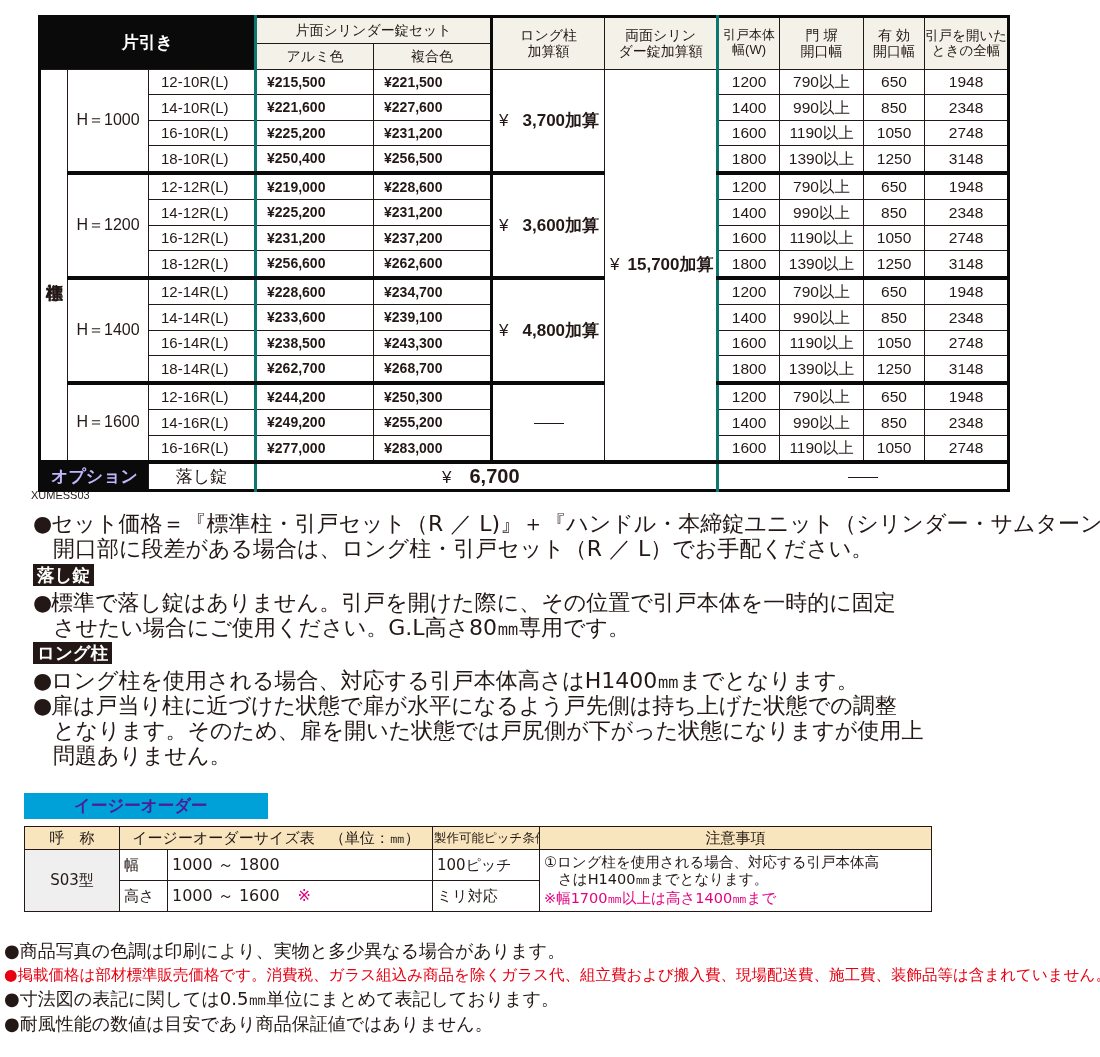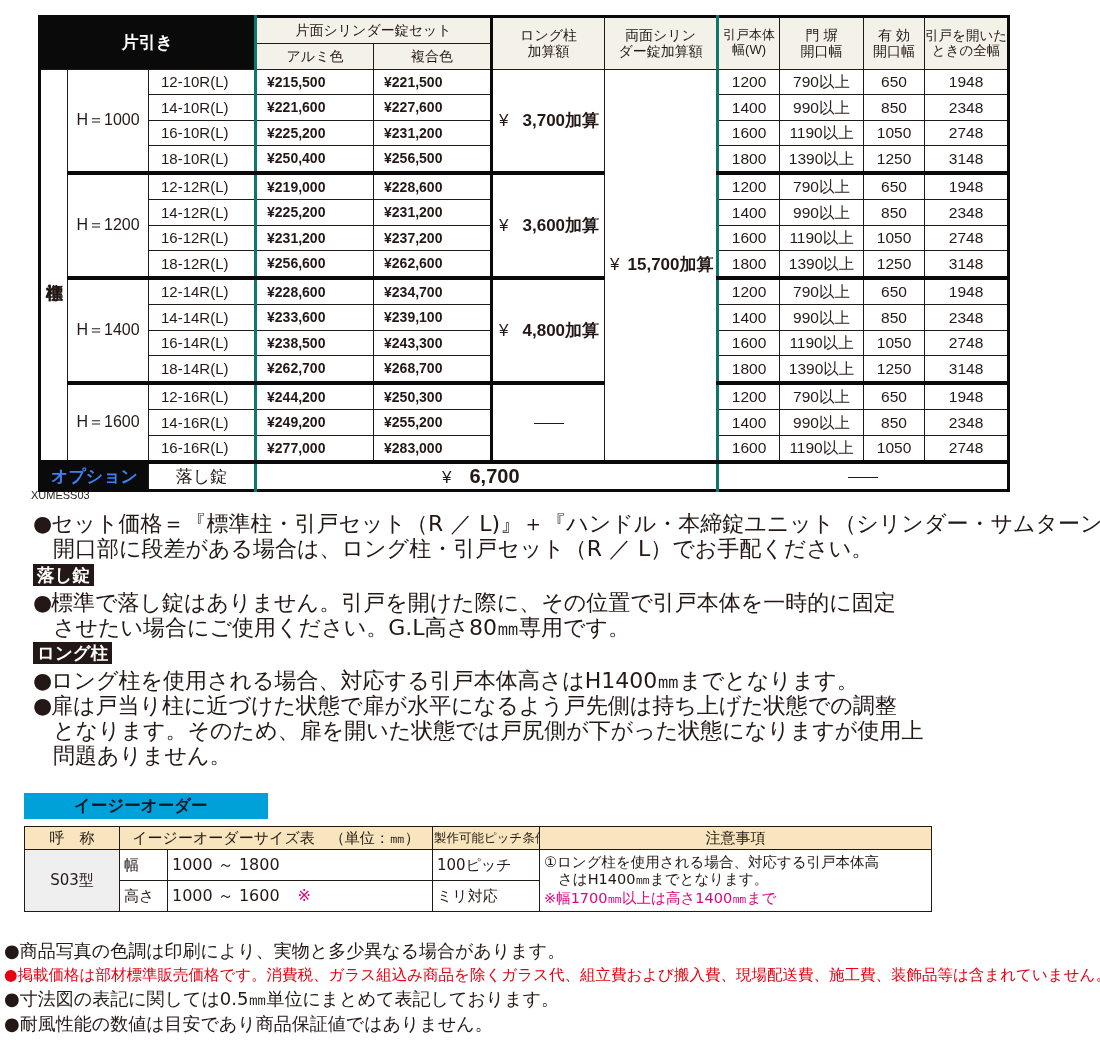--- a/index.html
+++ b/index.html
@@ -14,35 +14,35 @@
   table.price .thickL { border-left:3px solid #0f766e; }
   table.price .thickR { border-right:3px solid #0a0a0a; }
   table.price tr.grpTop td { border-top:4px solid #0a0a0a; }
   table.price td.h { font-size:16px; }
   table.price td.model { font-size:15px; text-align:left; padding-left:12px; }
   table.price td.pr { font-size:14px; font-weight:bold; text-align:left; padding-left:10px; }
   table.price td.add { font-size:17px; font-weight:bold; text-align:left; padding-left:6px; }
   table.price td.add .yen { font-weight:normal; margin-right:14px; }
   table.price td.num { font-size:15.5px; }
   table.price td.vert { font-size:17px; font-weight:bold; line-height:1.05; white-space:normal; }
-  table.price td.opt { background:#0a0a0a; color:#3b82f6; font-weight:bold; font-size:17px; }
+  table.price td.opt { background:#0a0a0a; color:#c4b5fd; font-weight:bold; font-size:17px; }
   table.price td.optname { font-size:17px; }
   table.price td.optprice { font-size:20px; font-weight:bold; text-align:left; padding-left:185px; }
   table.price td.optprice .yen { font-weight:normal; margin-right:18px; font-size:17px; }
   .dash { display:inline-block; width:30px; border-top:1px solid #231815; vertical-align:middle; }
   table.price { border:3px solid #0a0a0a;margin-left:8px; }
 
   .code { left:31px; top:489px; font-size:11px; font-family:"Liberation Sans", sans-serif; }
 
   .note { font-size:22px; line-height:25px; font-family:"DejaVu Sans", sans-serif; white-space:nowrap; }
   .bullet { display:inline-block; width:18px; }
   .indent { padding-left:20px; }
   .label-black { background:#231815; color:#fff; font-weight:bold; font-size:17.5px; padding:0 4px; line-height:22px; display:inline-block; }
 
-  .eo-banner { left:24px; top:793px; width:244px; height:26px; background:#00a0d8; color:#0f172a; font-weight:bold; font-size:16.5px; line-height:26px; padding-left:50px; box-sizing:border-box; }
+  .eo-banner { left:24px; top:793px; width:244px; height:26px; background:#00a0d8; color:#4c1d95; font-weight:bold; font-size:16.5px; line-height:26px; padding-left:50px; box-sizing:border-box; }
   table.eo { position:absolute; left:24px; top:826px; width:907px; border-collapse:collapse; table-layout:fixed; font-size:15px; font-family:"DejaVu Sans", sans-serif; }
   table.eo td, table.eo th { border:1px solid #231815; padding:0 4px; vertical-align:middle; white-space:nowrap; overflow:hidden; }
   table.eo th { background:#f8e5bd; font-weight:normal; height:22px; text-align:center; }
   table.eo td.name { background:#efefef; text-align:center; }
   table.eo tr.r1 td.dashb { border-bottom:1px dashed #231815; }
   table.eo td { height:30px; }
   .pink { color:#e4007f; }
 
   .foot { left:4px; font-size:18px; white-space:nowrap; }
   .foot.red-line { font-size:15.5px; color:#e60012; }

